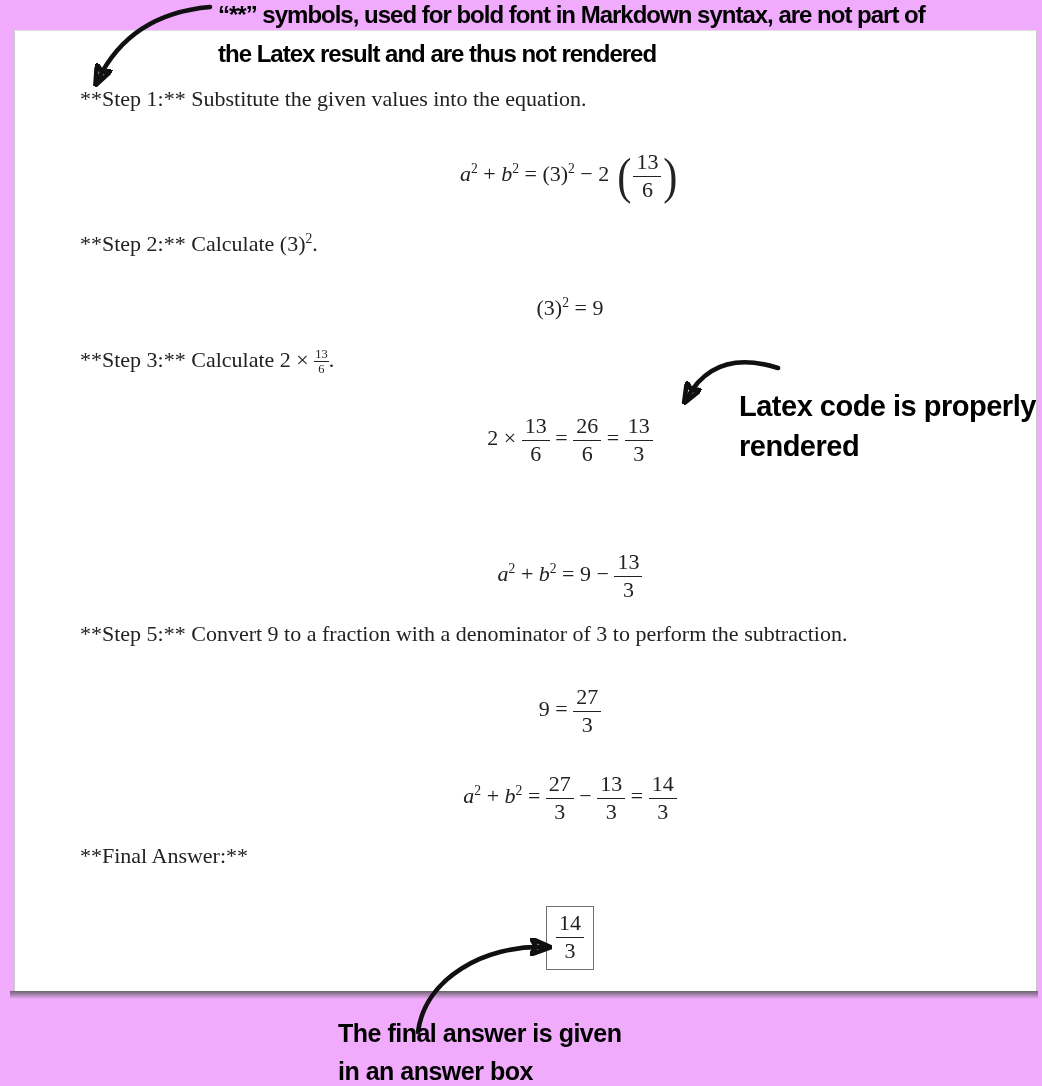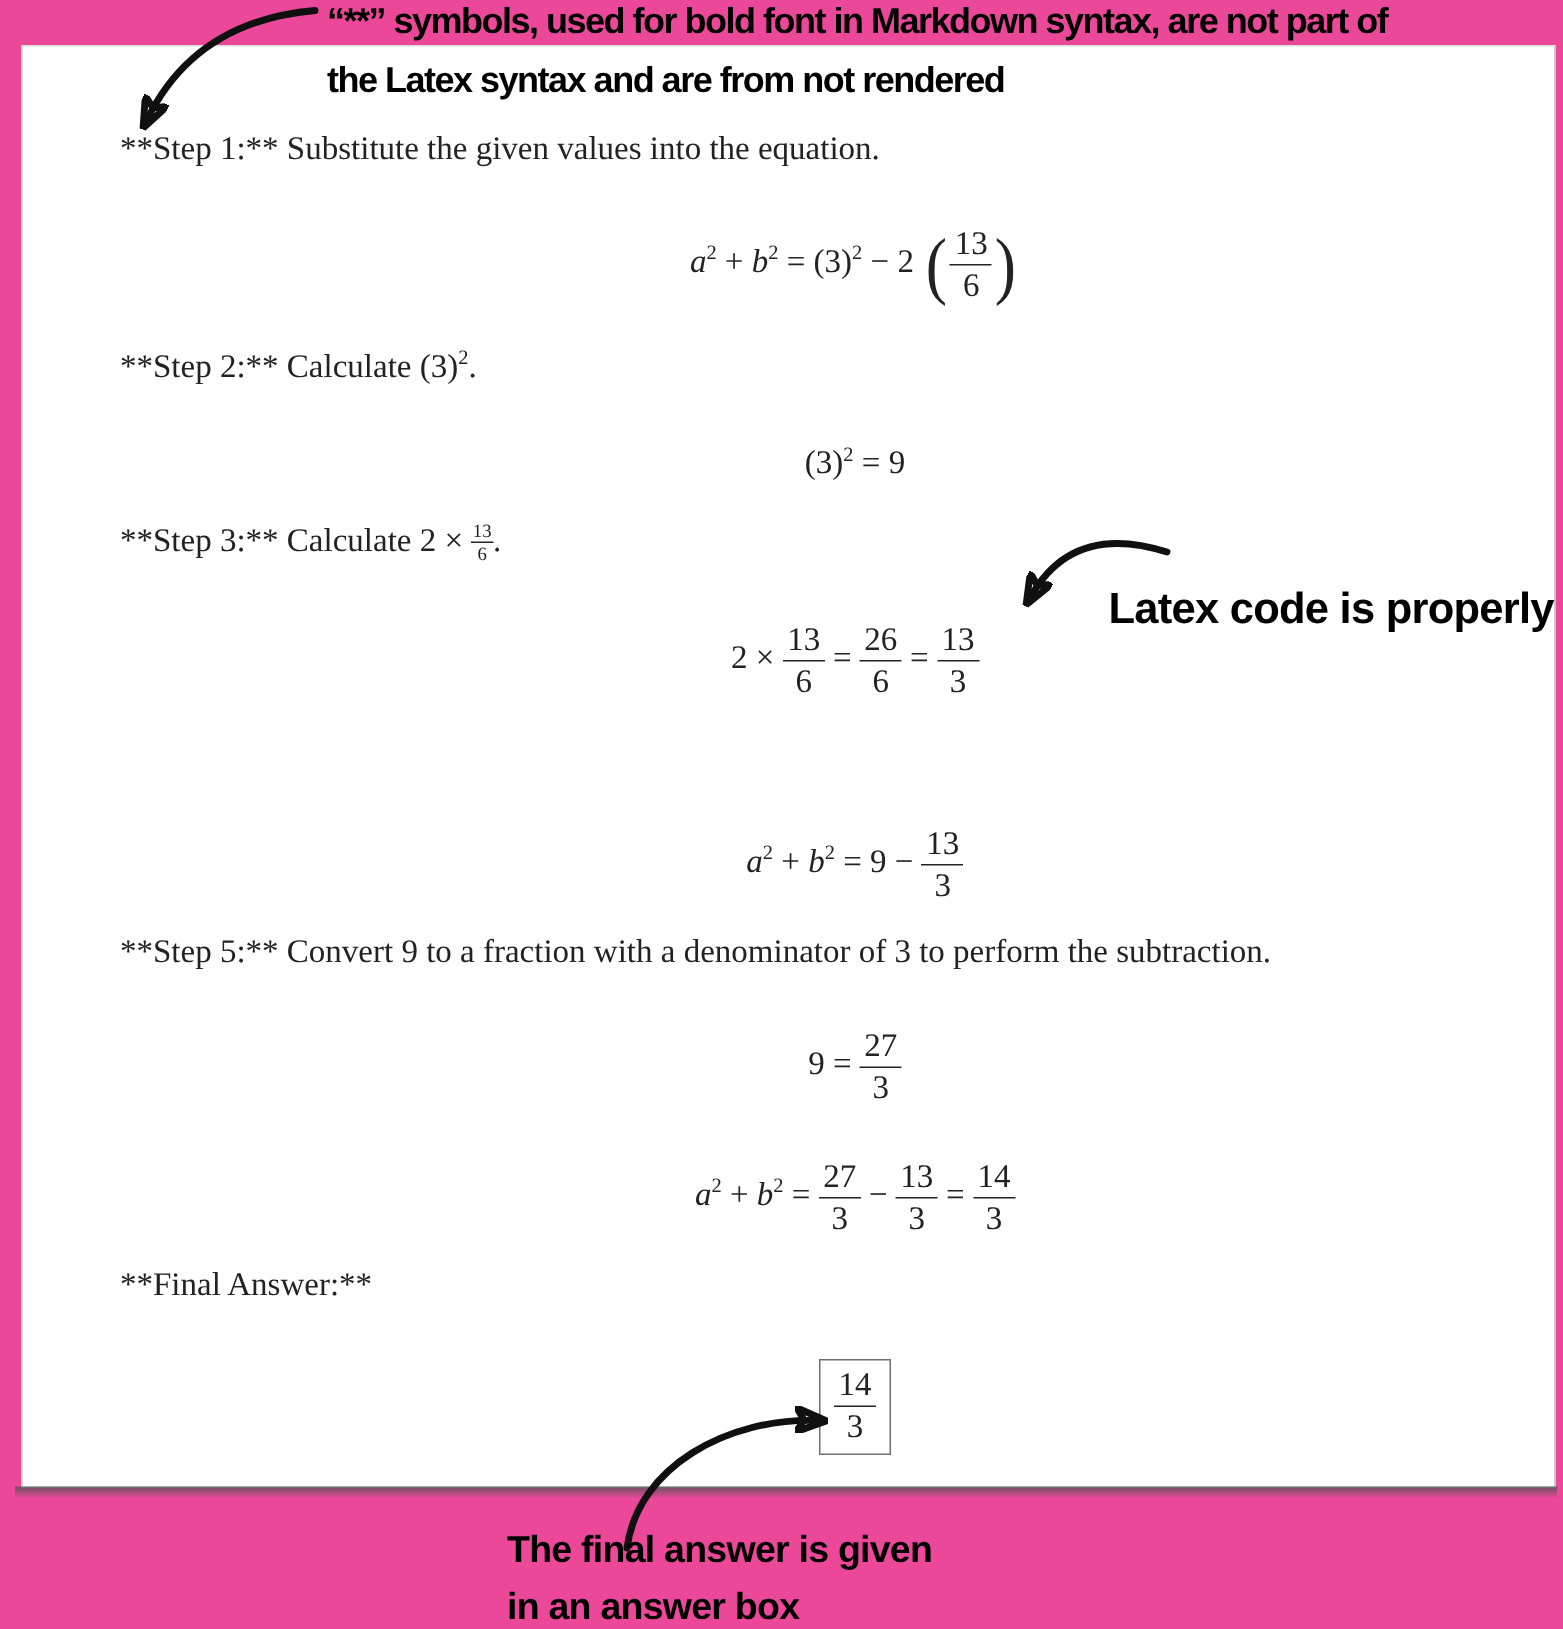--- a/index.html
+++ b/index.html
@@ -1,16 +1,16 @@
 <!DOCTYPE html>
 <html><head>
 <meta charset="utf-8">
 <style>
   html,body{margin:0;padding:0;background:#fff;}
-  .canvas{position:relative;width:1042px;height:1086px;background:#ec4899;overflow:hidden;
+  .canvas{position:relative;width:1042px;height:1086px;background:#f0abfc;overflow:hidden;
           font-family:"Liberation Serif","DejaVu Serif",serif;color:#1f1f1f;}
   .page{position:absolute;left:14px;top:30px;width:1021px;height:960px;background:#ffffff;
         border:1px solid #c9c9c9;border-top-color:#dedede;}
   .page::after{content:"";position:absolute;left:-5px;right:-2px;top:100%;height:9px;
         background:linear-gradient(to bottom,rgba(85,85,85,.85),rgba(140,140,140,0) 90%);}
   
   .ann{position:absolute;font-family:"Liberation Sans","DejaVu Sans",sans-serif;font-weight:700;color:#000;}
   .ann-line{display:block;}
   .ann-top{left:218px;top:-5px;font-size:24px;line-height:39px;letter-spacing:-1px;}
   .ann-mid{left:739px;top:386px;font-size:29px;line-height:40px;letter-spacing:-0.5px;}
@@ -34,21 +34,21 @@
 </style>
 </head>
 <body>
 
 <div class="canvas">
 
   <div class="page"></div>
 
   <div class="ann ann-top">
     <span class="ann-line">“**” symbols, used for bold font in Markdown syntax, are not part of</span>
-    <span class="ann-line">the Latex syntax and are from not rendered</span>
+    <span class="ann-line">the Latex result and are thus not rendered</span>
   </div>
   <svg class="arrow" style="left:78px;top:0;" width="160" height="100">
     <defs>
       <marker id="ah1" markerUnits="userSpaceOnUse" markerWidth="22" markerHeight="18" refX="15" refY="9" orient="auto">
         <path d="M1,1 L21,9 L1,17 L6,9 Z" fill="#101010" stroke="none"></path>
       </marker>
     </defs>
     <path d="M 132 7 Q 52 14 20 80" marker-end="url(#ah1)"></path>
   </svg>
 
@@ -70,20 +70,21 @@
   <svg class="arrow" style="left:660px;top:344px;" width="135" height="75">
     <defs>
       <marker id="ah2" markerUnits="userSpaceOnUse" markerWidth="22" markerHeight="18" refX="15" refY="9" orient="auto">
         <path d="M1,1 L21,9 L1,17 L6,9 Z" fill="#101010" stroke="none"></path>
       </marker>
     </defs>
     <path d="M 118 24 Q 55 4 27 54" marker-end="url(#ah2)"></path>
   </svg>
   <div class="ann ann-mid">
     <span class="ann-line">Latex code is properly</span>
+    <span class="ann-line">rendered</span>
   </div>
 
   <div class="eq" style="top:550px;"><span class="mvar">a</span><sup>2</sup><span> + </span><span class="mvar">b</span><sup>2</sup><span> = 9 − </span><span class="frac"><span class="num">13</span><span class="den">3</span></span></div>
 
   <p class="step" style="top:619px;">
     <span>**Step 5:**</span><span><span> Convert 9 to a fraction with a denominator of 3 to perform the subtraction.</span></span>
   </p>
   <div class="eq" style="top:685px;"><span>9 = </span><span class="frac"><span class="num">27</span><span class="den">3</span></span></div>
   <div class="eq" style="top:772px;"><span class="mvar">a</span><sup>2</sup><span> + </span><span class="mvar">b</span><sup>2</sup><span> = </span><span class="frac"><span class="num">27</span><span class="den">3</span></span><span> − </span><span class="frac"><span class="num">13</span><span class="den">3</span></span><span> = </span><span class="frac"><span class="num">14</span><span class="den">3</span></span></div>
 

